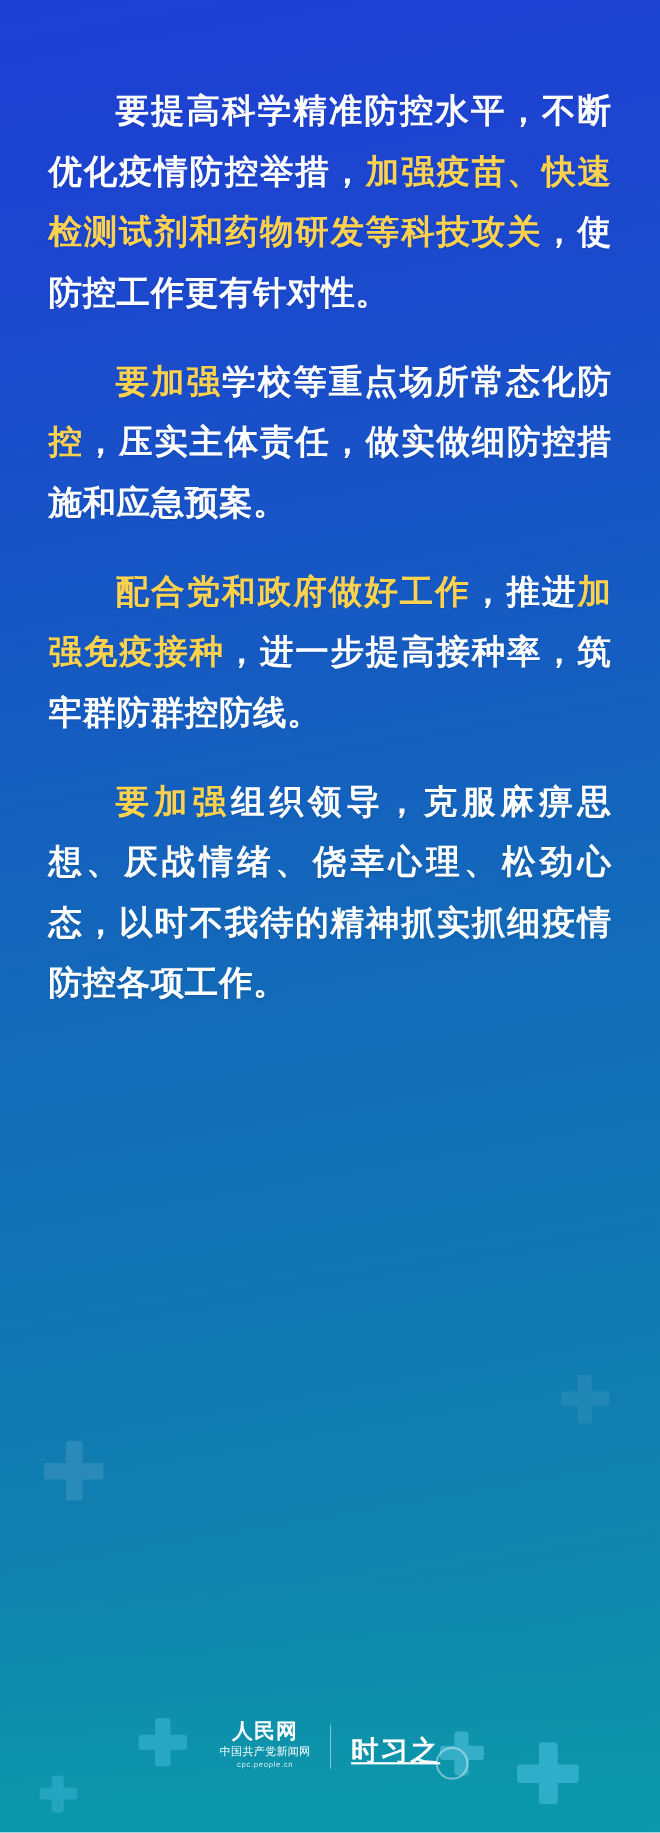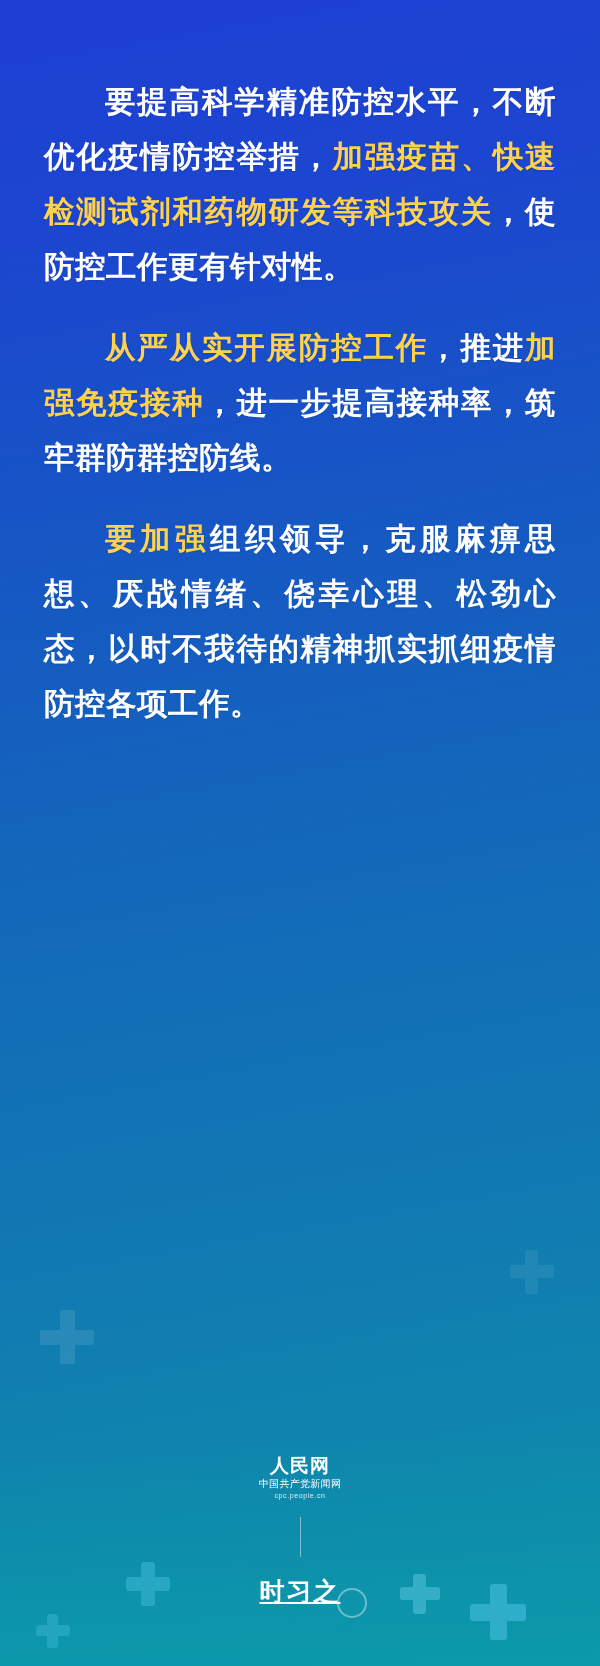--- a/index.html
+++ b/index.html
@@ -76,24 +76,23 @@
     background: #3fb9d8;
     border-radius: 3px;
   }
   .cross.light .h, .cross.light .v { background: #57c6e0; }
   .logo-row {
     position: absolute;
     left: 0;
     bottom: 58px;
     width: 600px;
     display: flex;
-    align-items: center;
+    align-items: flex-end;
     justify-content: center;
     gap: 18px;
-    flex-direction: column;
   }
   .pm-logo {
     display: flex;
     flex-direction: column;
     align-items: center;
     line-height: 1;
   }
   .pm-logo .cn {
     color: #ffffff;
     font-size: 19px;
@@ -147,21 +146,24 @@
   <div class="bg-cross" style="left:510px; top:1250px; width:44px; height:44px; opacity:0.07;">
     <div class="h" style="left:0; top:15px; width:44px; height:13px;"></div>
     <div class="v" style="left:15px; top:0; width:13px; height:44px;"></div>
   </div>
 
   <div class="content">
     <p class="para">
       <span>要提高科学精准防控水平，不断优化疫情防控举措，</span><span class="hl">加强疫苗、快速检测试剂和药物研发等科技攻关</span><span>，使防控工作更有针对性。</span>
     </p>
     <p class="para">
-      <span class="hl">从严从实开展防控工作</span><span>，推进</span><span class="hl">加强免疫接种</span><span>，进一步提高接种率，筑牢群防群控防线。</span>
+      <span class="hl">要加强</span><span>学校等重点场所常态化防</span><span class="hl">控</span><span>，压实主体责任，做实做细防控措施和应急预案。</span>
+    </p>
+    <p class="para">
+      <span class="hl">配合党和政府做好工作</span><span>，推进</span><span class="hl">加强免疫接种</span><span>，进一步提高接种率，筑牢群防群控防线。</span>
     </p>
     <p class="para">
       <span class="hl">要加强</span><span>组织领导，克服麻痹思想、厌战情绪、侥幸心理、松劲心态，以时不我待的精神抓实抓细疫情防控各项工作。</span>
     </p>
   </div>
 
   <div class="footer">
     <div class="footer-grad"></div>
 
     <div class="cross" style="left:126px; bottom:60px; width:44px; height:44px;">

